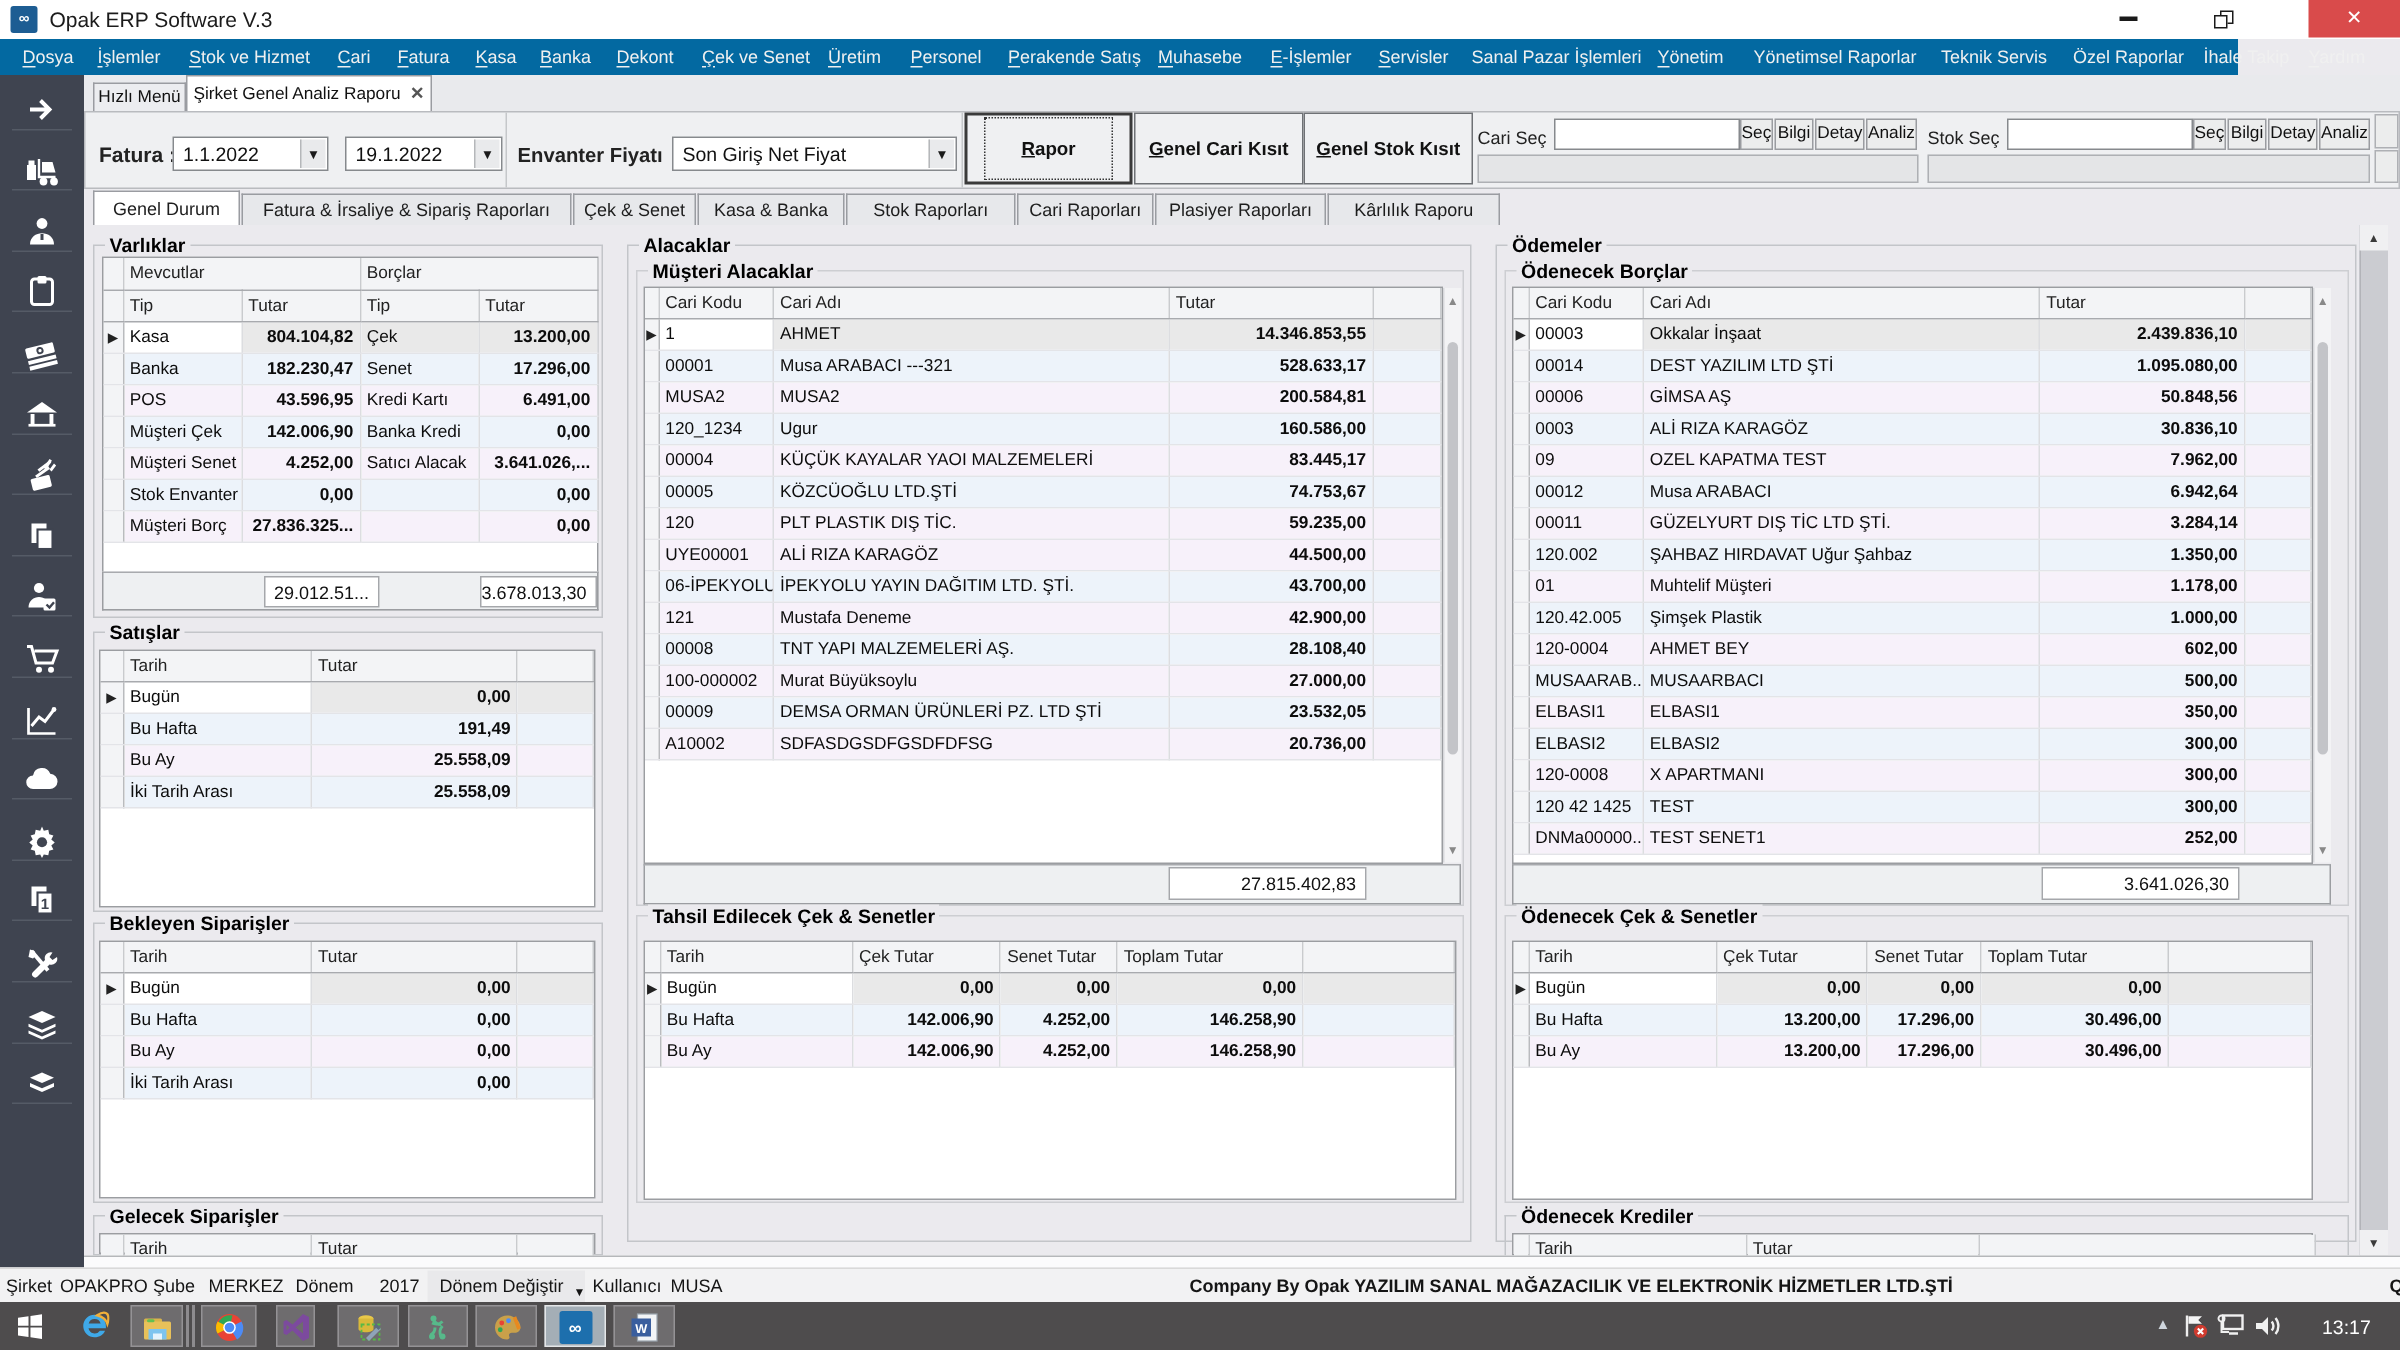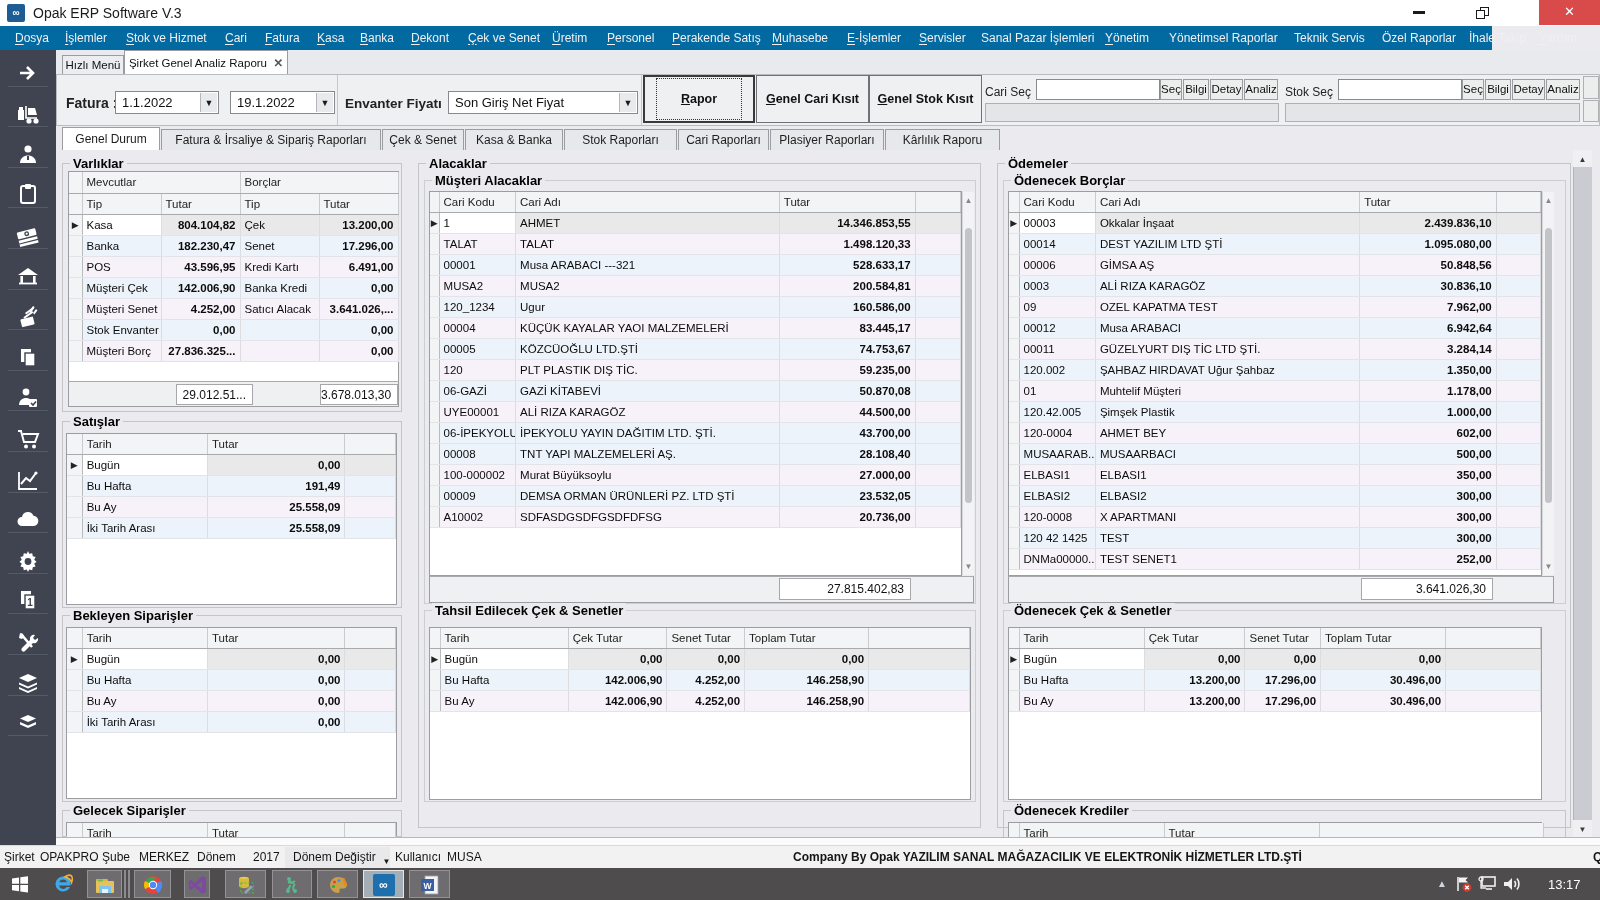--- a/index.html
+++ b/index.html
@@ -419,27 +419,20 @@
           <td style="width:135px;height:20px">Tutar</td>
           <td style="width:45px;height:20px"></td>
         </tr>
         <tr class="rF">
           <td class="sel">▶</td>
           <td class="fc">1</td>
           <td class="">AHMET</td>
           <td class="amt">14.346.853,55</td>
           <td class=""></td>
         </tr>
-        <tr class="rB">
-          <td class="sel"></td>
-          <td class="">TALAT</td>
-          <td class="">TALAT</td>
-          <td class="amt">1.498.120,33</td>
-          <td class=""></td>
-        </tr>
         <tr class="rA">
           <td class="sel"></td>
           <td class="">00001</td>
           <td class="">Musa ARABACI ---321</td>
           <td class="amt">528.633,17</td>
           <td class=""></td>
         </tr>
         <tr class="rB">
           <td class="sel"></td>
           <td class="">MUSA2</td>
@@ -468,39 +461,39 @@
           <td class="amt">74.753,67</td>
           <td class=""></td>
         </tr>
         <tr class="rB">
           <td class="sel"></td>
           <td class="">120</td>
           <td class="">PLT PLASTIK DIŞ TİC.</td>
           <td class="amt">59.235,00</td>
           <td class=""></td>
         </tr>
-        <tr class="rA">
-          <td class="sel"></td>
-          <td class="">06-GAZİ</td>
-          <td class="">GAZİ KİTABEVİ</td>
-          <td class="amt">50.870,08</td>
-          <td class=""></td>
-        </tr>
         <tr class="rB">
           <td class="sel"></td>
           <td class="">UYE00001</td>
           <td class="">ALİ RIZA KARAGÖZ</td>
           <td class="amt">44.500,00</td>
           <td class=""></td>
         </tr>
         <tr class="rA">
           <td class="sel"></td>
           <td class="">06-İPEKYOLU</td>
           <td class="">İPEKYOLU YAYIN DAĞITIM LTD. ŞTİ.</td>
           <td class="amt">43.700,00</td>
+          <td class=""></td>
+        </tr>
+        <tr class="rB">
+          <td class="sel"></td>
+          <td class="">121</td>
+          <td class="">Mustafa Deneme</td>
+          <td class="amt">42.900,00</td>
           <td class=""></td>
         </tr>
         <tr class="rA">
           <td class="sel"></td>
           <td class="">00008</td>
           <td class="">TNT YAPI MALZEMELERİ AŞ.</td>
           <td class="amt">28.108,40</td>
           <td class=""></td>
         </tr>
         <tr class="rB">

